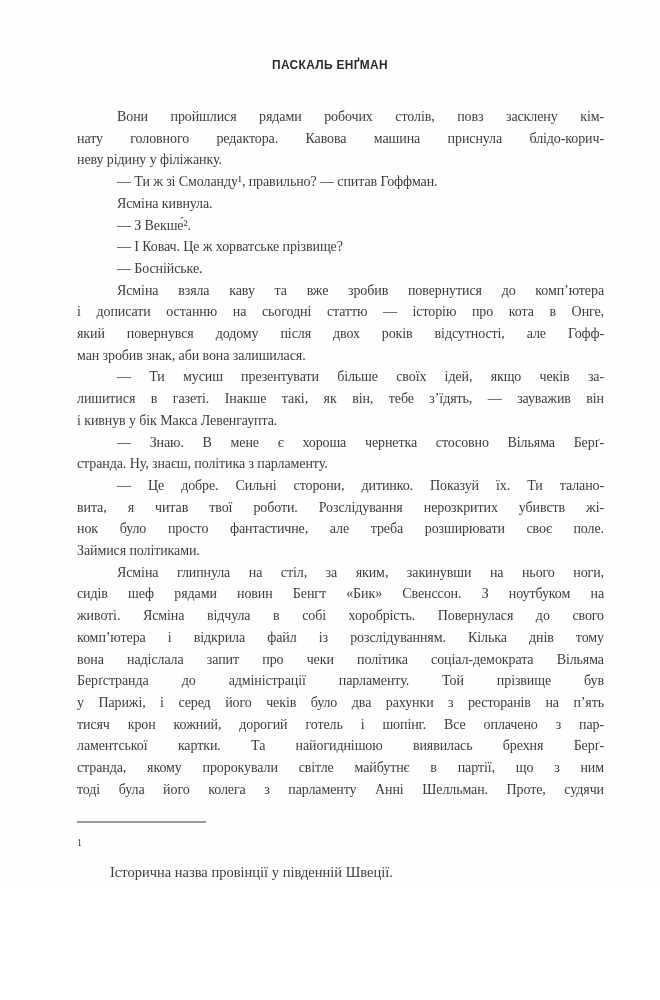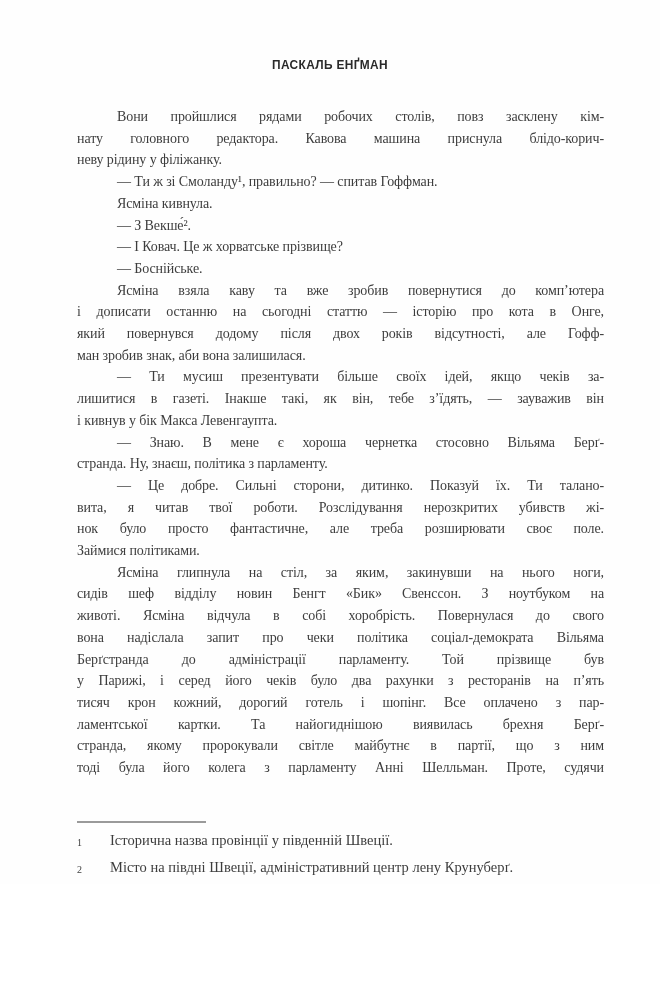--- a/index.html
+++ b/index.html
@@ -73,20 +73,21 @@
     margin-bottom: 4px;
   }
   .fn-marker {
     flex: 0 0 33px;
     width: 33px;
     font-size: 10px;
     padding-top: 2px;
   }
   .fn-text {
     flex: 1 1 auto;
+    margin-top: 32px;
   }
   .page-number {
     position: absolute;
     left: 77px;
     top: 896px;
     font-size: 17px;
     color: var(--text, #3d3d3d);
   }
 </style>
 </head>
@@ -132,22 +133,23 @@
         <div class="line end">странда. Ну, знаєш, політика з парламенту.</div>
       </div>
       <div class="para">
         <div class="line indent">— Це добре. Сильні сторони, дитинко. Показуй їх. Ти талано-</div>
         <div class="line">вита, я читав твої роботи. Розслідування нерозкритих убивств жі-</div>
         <div class="line">нок було просто фантастичне, але треба розширювати своє поле.</div>
         <div class="line end">Займися політиками.</div>
       </div>
       <div class="para">
         <div class="line indent">Ясміна глипнула на стіл, за яким, закинувши на нього ноги,</div>
-        <div class="line">сидів шеф відділу новин Бенгт «Бик» Свенссон. З ноутбуком на</div>
+        <div class="line">сидів шеф рядами новин Бенгт «Бик» Свенссон. З ноутбуком на</div>
         <div class="line">животі. Ясміна відчула в собі хоробрість. Повернулася до свого</div>
+        <div class="line">комп’ютера і відкрила файл із розслідуванням. Кілька днів тому</div>
         <div class="line">вона надіслала запит про чеки політика соціал-демократа Вільяма</div>
         <div class="line">Берґстранда до адміністрації парламенту. Той прізвище був</div>
         <div class="line">у Парижі, і серед його чеків було два рахунки з ресторанів на п’ять</div>
         <div class="line">тисяч крон кожний, дорогий готель і шопінг. Все оплачено з пар-</div>
         <div class="line">ламентської картки. Та найогиднішою виявилась брехня Берґ-</div>
         <div class="line">странда, якому пророкували світле майбутнє в партії, що з ним</div>
         <div class="line">тоді була його колега з парламенту Анні Шелльман. Проте, судячи</div>
       </div>
     </div>
 

